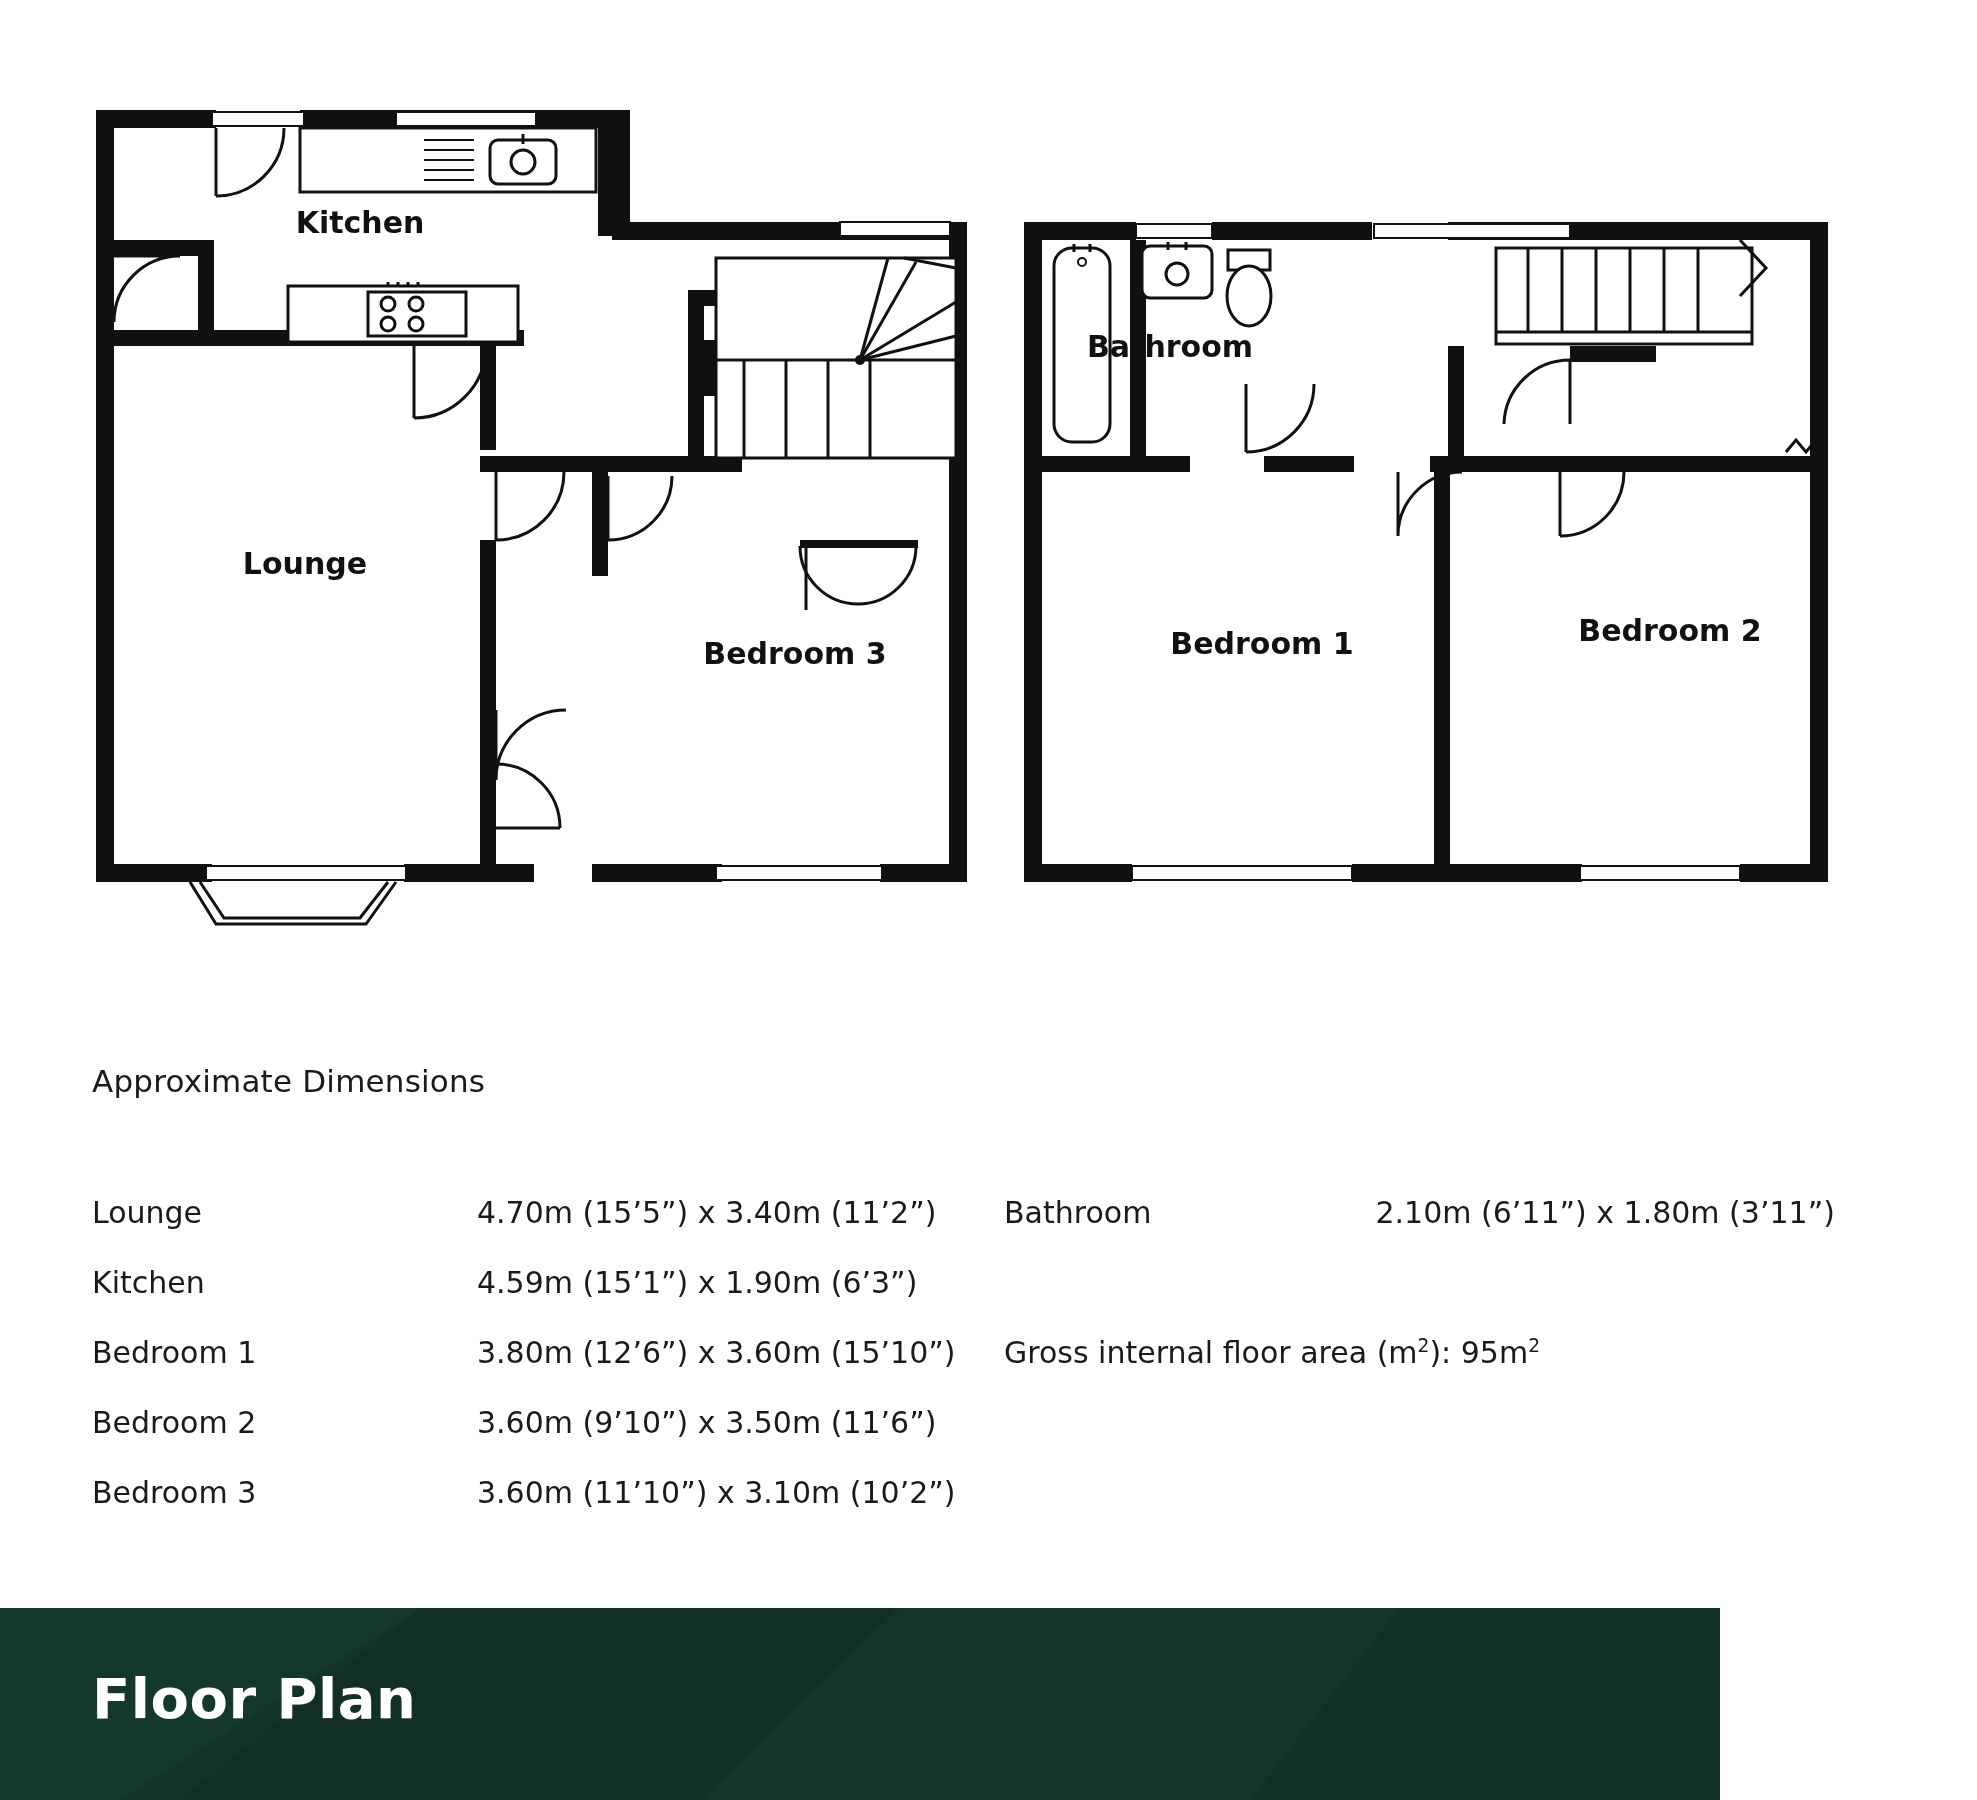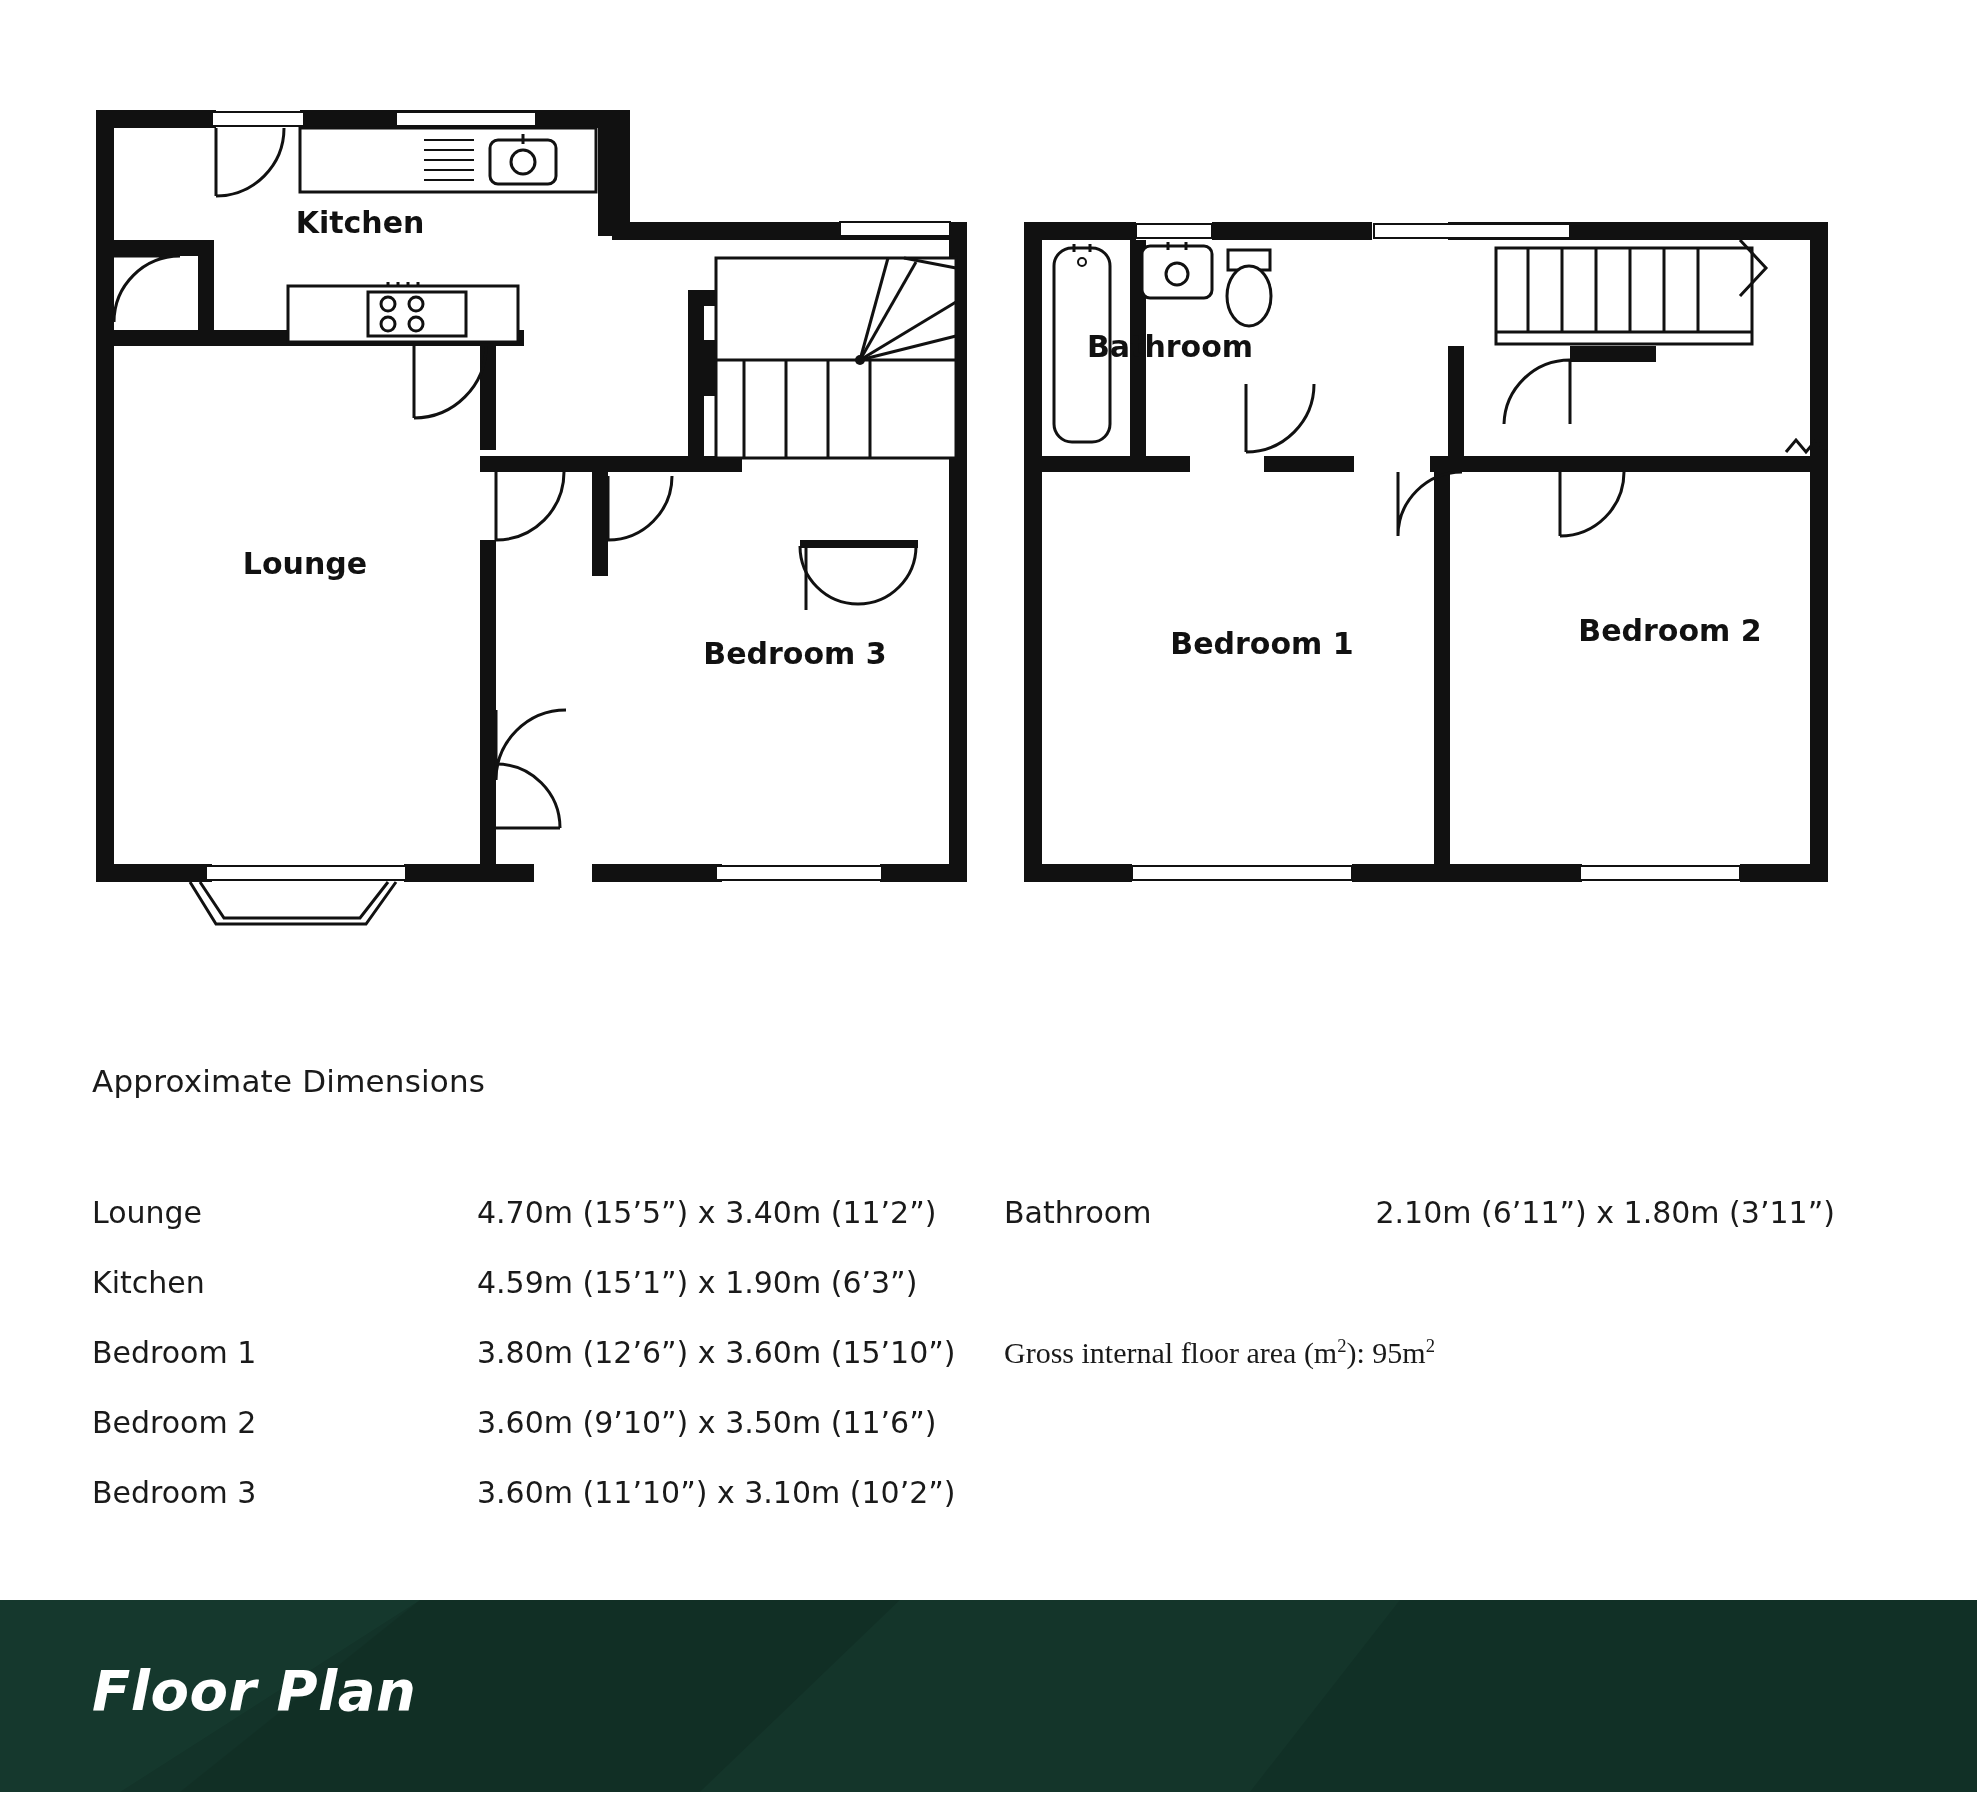--- a/index.html
+++ b/index.html
@@ -76,34 +76,32 @@
     position: absolute;
     left: 912px;
     top: 0;
   }
   #right-table td.dim-name { width: 385px; }
   .extra-line {
     font-size: 30px;
     color: #1a1a1a;
     padding-bottom: 35px;
     white-space: nowrap;
-    font-family: Liberation Serif, serif;
   }
   sup { font-size: 0.62em; }
 
   
   #footer {
     position: absolute;
     left: 0;
-    bottom: 8px;
-    width: 1977px;
+    bottom: 0;
+    width: 1720px;
     height: 192px;
     background: #133329;
     overflow: hidden;
-    font-style: italic;
   }
   #footer .facet {
     position: absolute;
     opacity: 0.35;
   }
   #footer-title {
     position: absolute;
     left: 92px;
     top: 58px;
     color: #ffffff;

